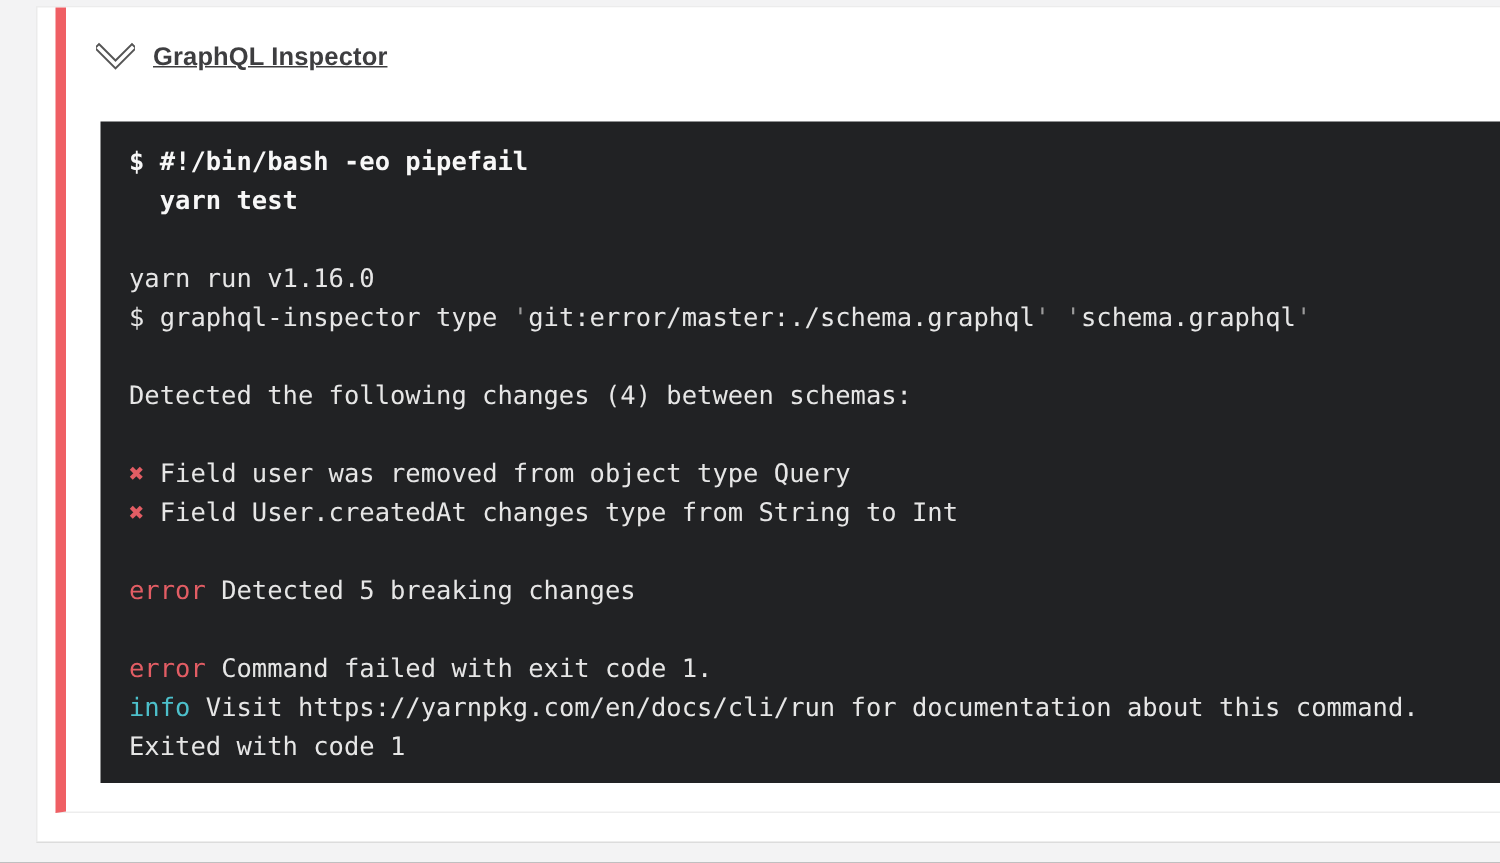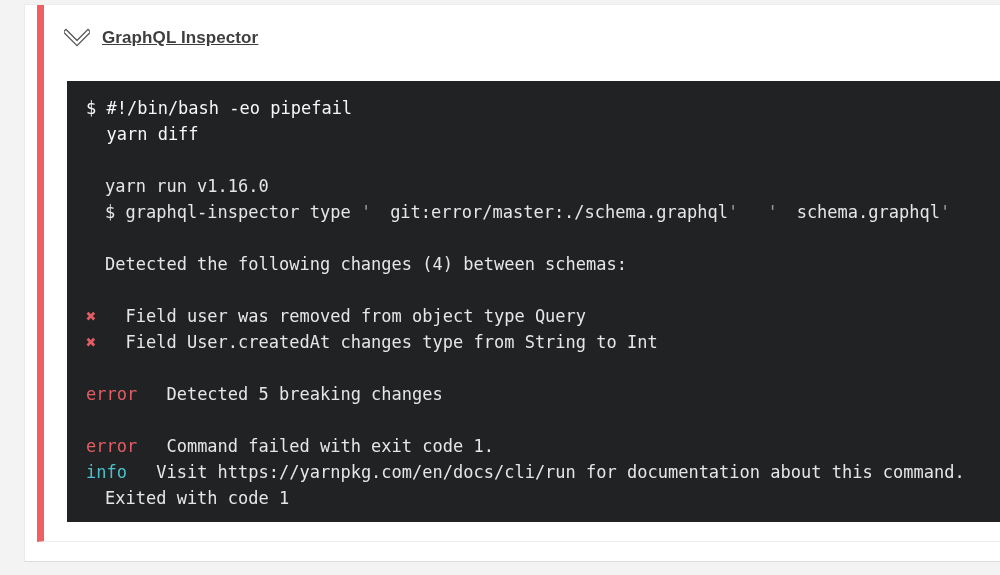--- a/index.html
+++ b/index.html
@@ -57,22 +57,22 @@
     height: 441px;
     background: var(--terminal-bg, #212224);
     padding: 14px 19px 11px 19px;
     font-family: "DejaVu Sans Mono", monospace;
     font-size: 17px;
     line-height: 26px;
     color: var(--terminal-text, #e6e6e6);
     overflow: hidden;
   }
   .tline { white-space: pre; }
-  .seg-plain { color: var(--terminal-text, #e6e6e6); margin-left: 19px; }
-  .seg-bold  { color: var(--terminal-bold-text, #f7f7f7); font-weight: normal; text-align: right; }
+  .seg-plain { color: var(--terminal-text, #e6e6e6); }
+  .seg-bold  { color: var(--terminal-bold-text, #f7f7f7); font-weight: bold; text-align: right; }
   .seg-dim   { color: var(--dim-text, #9b9b9b); }
   .seg-error { color: var(--error-red, #e25d64); margin-top: 24px; }
   .seg-cross { color: var(--error-red, #e25d64); font-weight: bold; }
   .seg-info  { color: var(--info-cyan, #4dc0cb); }
 </style>
 </head>
 <body>
 
 <div class="build-container">
   <div class="step-section">
@@ -80,21 +80,21 @@
     <div class="step-header">
       <svg class="chevron-icon" viewBox="0 0 26 21" fill="none" xmlns="http://www.w3.org/2000/svg">
         <polyline points="2,4 13,15 24,4" stroke="#555555" stroke-width="5" fill="none" stroke-linecap="square" stroke-linejoin="miter"></polyline>
         <polyline points="2,4 13,15 24,4" stroke="#ffffff" stroke-width="2.4" fill="none" stroke-linecap="square" stroke-linejoin="miter"></polyline>
       </svg>
       <span class="step-title">GraphQL Inspector</span>
     </div>
 
     <div class="terminal">
         <div class="tline"><span class="seg-bold">$ #!/bin/bash -eo pipefail</span></div>
-        <div class="tline"><span class="seg-bold">  yarn diff</span></div>
+        <div class="tline"><span class="seg-bold">  yarn test</span></div>
         <div class="tline">&nbsp;</div>
         <div class="tline"><span class="seg-plain">yarn run v1.16.0</span></div>
         <div class="tline"><span class="seg-plain">$ graphql-inspector type </span><span class="seg-dim">'</span><span class="seg-plain">git:error/master:./schema.graphql</span><span class="seg-dim">'</span><span class="seg-plain"> </span><span class="seg-dim">'</span><span class="seg-plain">schema.graphql</span><span class="seg-dim">'</span></div>
         <div class="tline">&nbsp;</div>
         <div class="tline"><span class="seg-plain">Detected the following changes (4) between schemas:</span></div>
         <div class="tline">&nbsp;</div>
         <div class="tline"><span class="seg-cross">✖</span><span class="seg-plain"> Field user was removed from object type Query</span></div>
         <div class="tline"><span class="seg-cross">✖</span><span class="seg-plain"> Field User.createdAt changes type from String to Int</span></div>
         <div class="tline">&nbsp;</div>
         <div class="tline"><span class="seg-error">error</span><span class="seg-plain"> Detected 5 breaking changes</span></div>

